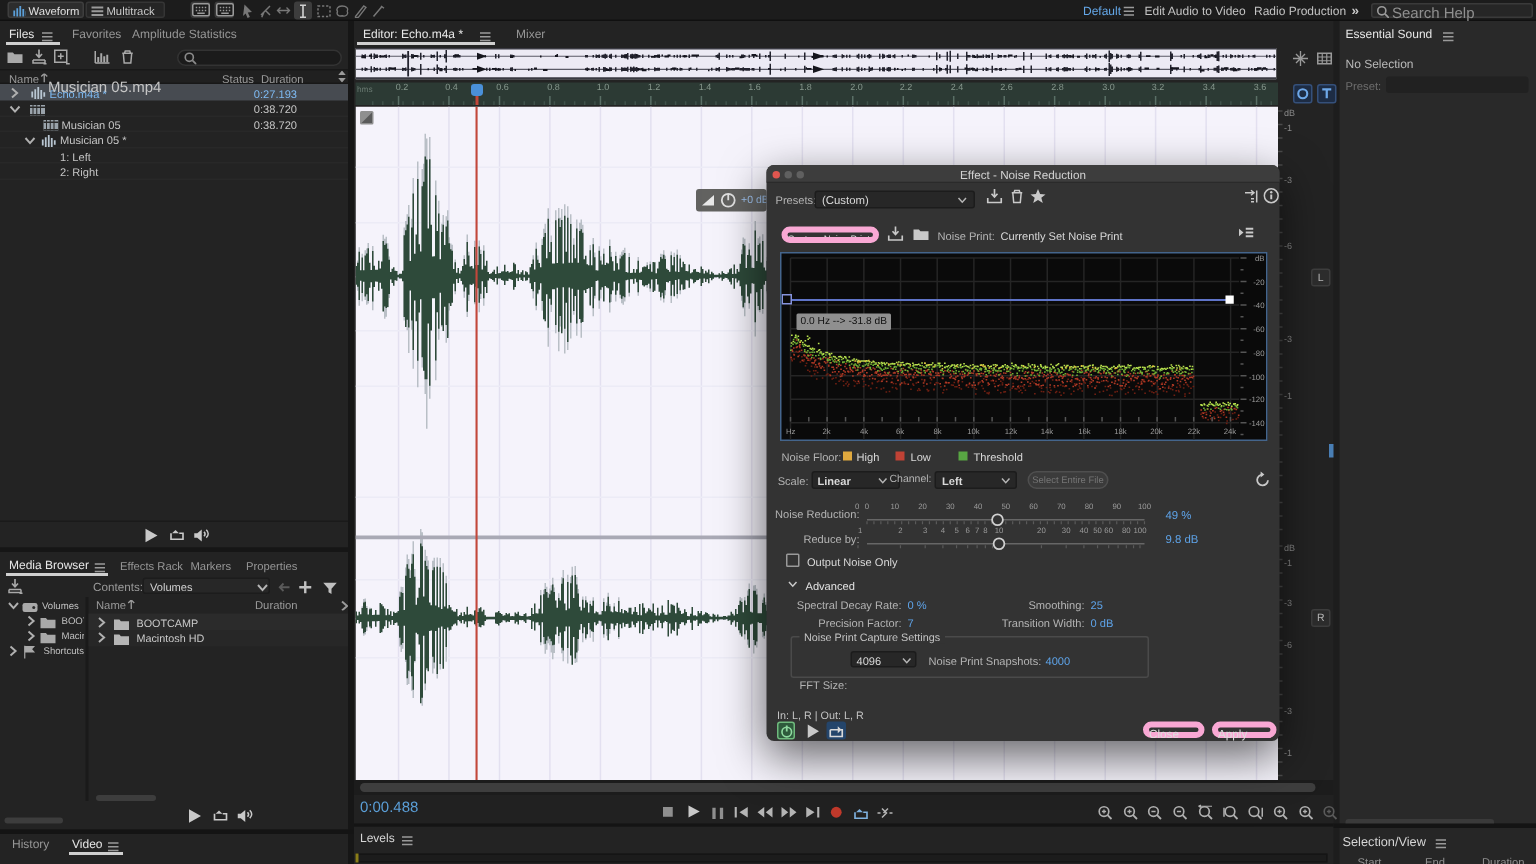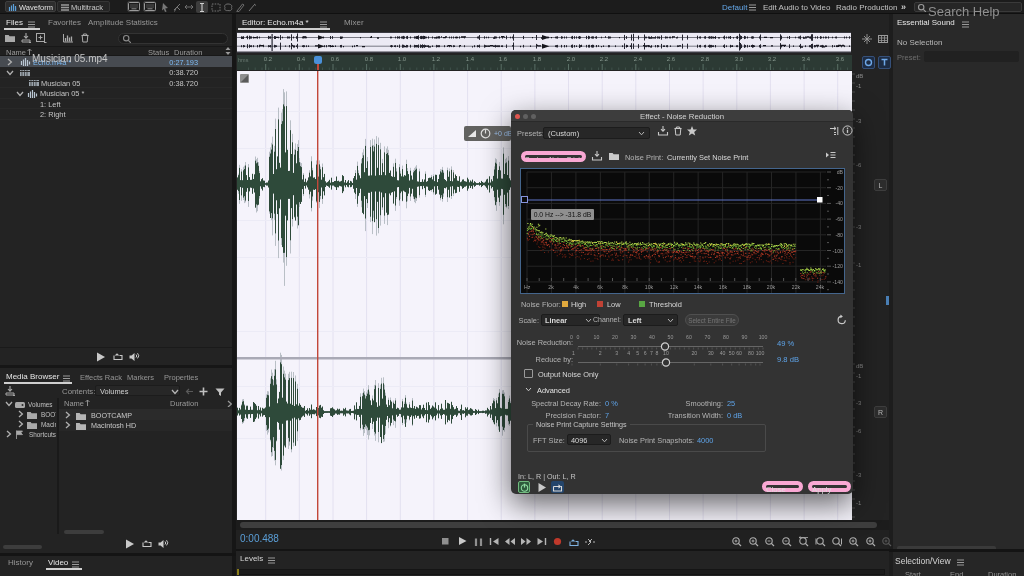--- a/index.html
+++ b/index.html
@@ -69,21 +69,21 @@
       <path d="M0 1h7M0 3.5h7M0 6h7" stroke="#9a9a9a" stroke-width="1"></path>
     </svg>
     <div class="t" style="left:763px;top:3px;font-size:8px;color:#c3c3c3">Edit Audio to Video</div>
     <div class="t" style="left:836px;top:3px;font-size:8px;color:#c3c3c3">Radio Production</div>
     <div class="t" style="left:901px;top:2px;font-size:9px;color:#c9c9c9;font-weight:bold">»</div>
     <div class="abs" style="left:914px;top:2px;width:108px;height:10px;background:#262626;border:1px solid #3a3a3a;border-radius:2px"></div>
     <svg style="position:absolute;left:917px;top:3px;" width="9" height="9" viewBox="0 0 9 9">
       <circle cx="4.2" cy="4.2" r="2.7" fill="none" stroke="#9a9a9a" stroke-width="1.1"></circle>
       <line x1="6.3" y1="6.3" x2="9" y2="9" stroke="#9a9a9a" stroke-width="1.2"></line>
     </svg>
-    <div class="t" style="left:928px;top:3.5px;font-size:13px;color:#8f8f8f">Search Help</div>
+    <div class="t" style="left:928px;top:3.5px;font-size:10px;color:#8f8f8f">Search Help</div>
     <div class="t tabA" style="left:6px;top:18px">Files</div>
     <svg style="position:absolute;left:28px;top:21px;" width="8" height="7" viewBox="0 0 8 7">
       <path d="M0 1h7M0 3.5h7M0 6h7" stroke="#9a9a9a" stroke-width="1"></path>
     </svg>
     <div class="abs" style="left:4px;top:28px;width:36px;height:1.5px;background:#cfcfcf"></div>
     <div class="t tab" style="left:48px;top:18px">Favorites</div>
     <div class="t tab" style="left:88px;top:18px">Amplitude Statistics</div>
     <svg style="position:absolute;left:4px;top:32px;" width="12" height="12" viewBox="0 0 12 12">
       <path d="M1 3 4.6 3 5.6 4.2 11 4.2 11 10 1 10Z" fill="#a9a9a9"></path>
     </svg>
@@ -659,21 +659,21 @@
       <div class="t" style="left:0;top:289px;width:90px;text-align:right;font-size:7.4px;color:#b4b4b4">Spectral Decay Rate:</div>
       <div class="t" style="left:94px;top:289px;font-size:7.4px;color:#5ea3e8">0 %</div>
       <div class="t" style="left:130px;top:289px;width:82px;text-align:right;font-size:7.4px;color:#b4b4b4">Smoothing:</div>
       <div class="t" style="left:216px;top:289px;font-size:7.4px;color:#5ea3e8">25</div>
       <div class="t" style="left:0;top:301px;width:90px;text-align:right;font-size:7.4px;color:#b4b4b4">Precision Factor:</div>
       <div class="t" style="left:94px;top:301px;font-size:7.4px;color:#5ea3e8">7</div>
       <div class="t" style="left:130px;top:301px;width:82px;text-align:right;font-size:7.4px;color:#b4b4b4">Transition Width:</div>
       <div class="t" style="left:216px;top:301px;font-size:7.4px;color:#5ea3e8">0 dB</div>
       <div class="abs" style="left:16px;top:314px;width:239px;height:28px;border:1px solid #4a4a4a;border-radius:2px"></div>
       <div class="t" style="left:22px;top:310px;font-size:7.2px;color:#c4c4c4;background:#333;padding:0 3px">Noise Print Capture Settings</div>
-      <div class="t" style="left:22px;top:326px;font-size:7.4px;color:#b4b4b4">FFT Size:</div>
+      <div class="t" style="left:22px;top:342px;font-size:7.4px;color:#b4b4b4">FFT Size:</div>
       <div class="dd" style="left:56px;top:323.5px;width:44px;height:11px"></div>
       <div class="t" style="left:60px;top:326px;font-size:7.4px;color:#d9d9d9;font-weight:normal">4096</div>
       <svg style="position:absolute;left:90px;top:327px;" width="8" height="7" viewBox="0 0 8 7">
         <path d="M1 2 3.5 4.8 6 2" fill="none" stroke="#b5b5b5" stroke-width="1"></path>
       </svg>
       <div class="t" style="left:108px;top:326px;font-size:7.4px;color:#b4b4b4">Noise Print Snapshots:</div>
       <div class="t" style="left:186px;top:326px;font-size:7.4px;color:#5ea3e8">4000</div>
       <div class="t" style="left:7px;top:361.5px;font-size:7.2px;color:#c4c4c4">In: L, R | Out: L, R</div>
       <div class="abs" style="left:7px;top:371px;width:12px;height:12px;background:#2e5a3c;border:1px solid #6fba7d;border-radius:2px"></div>
       <svg style="position:absolute;left:7.5px;top:371.5px;" width="11" height="11" viewBox="0 0 11 11">

